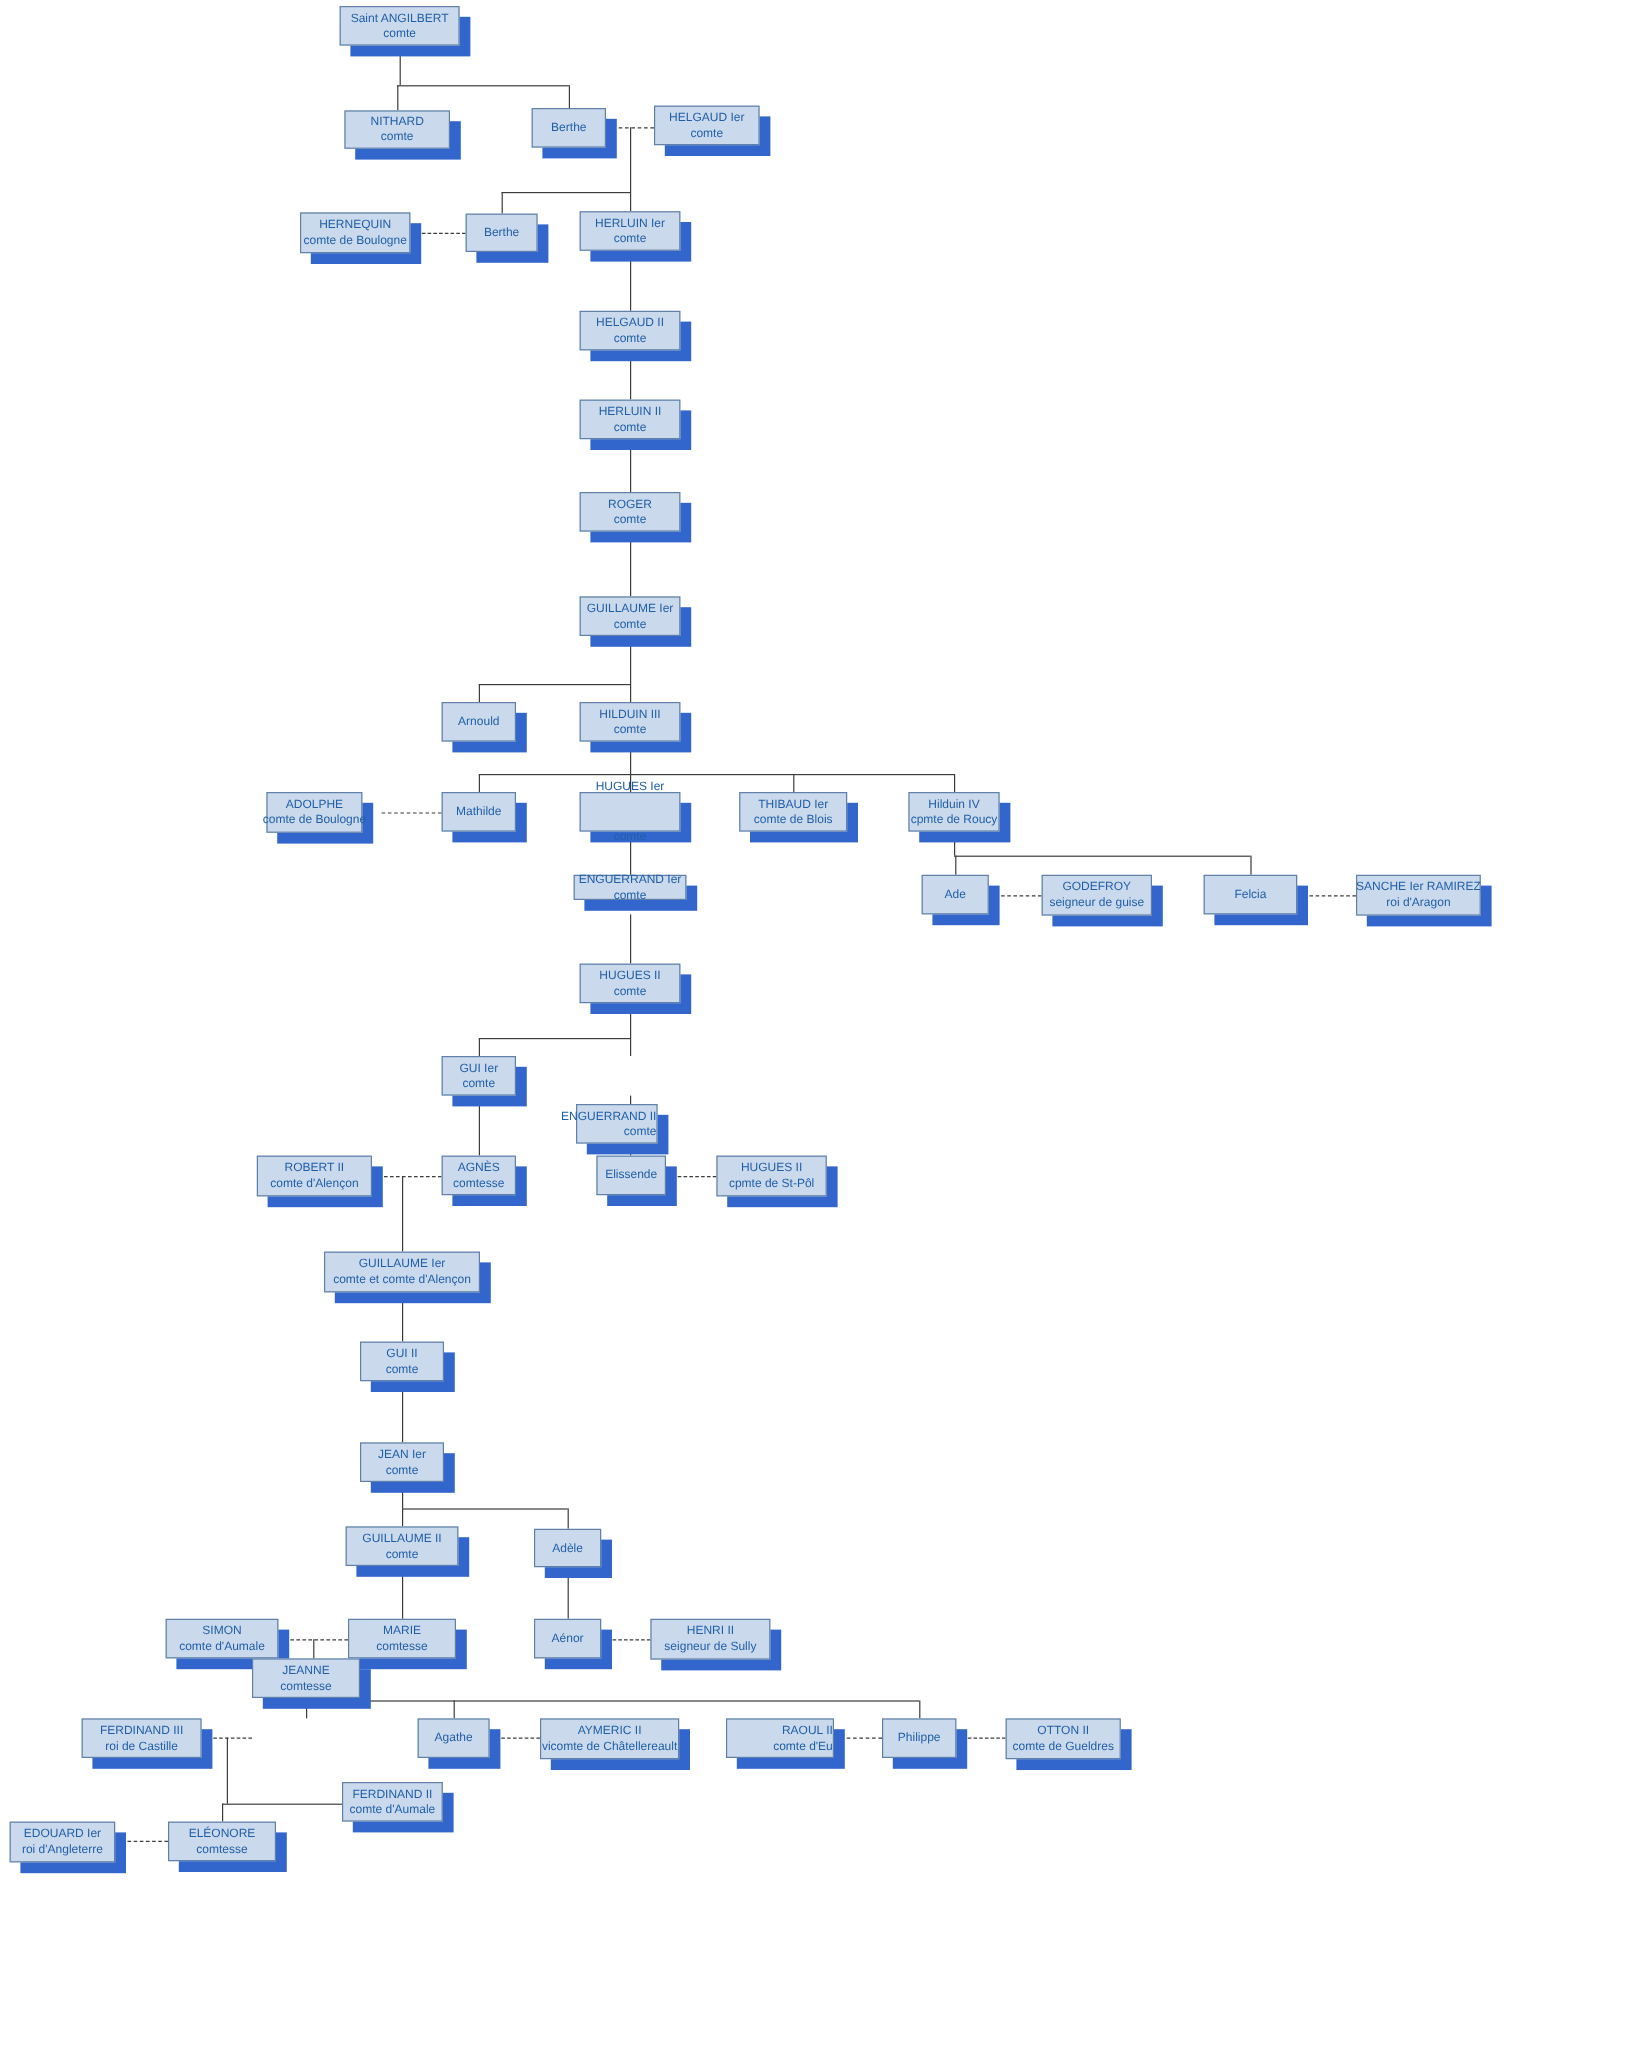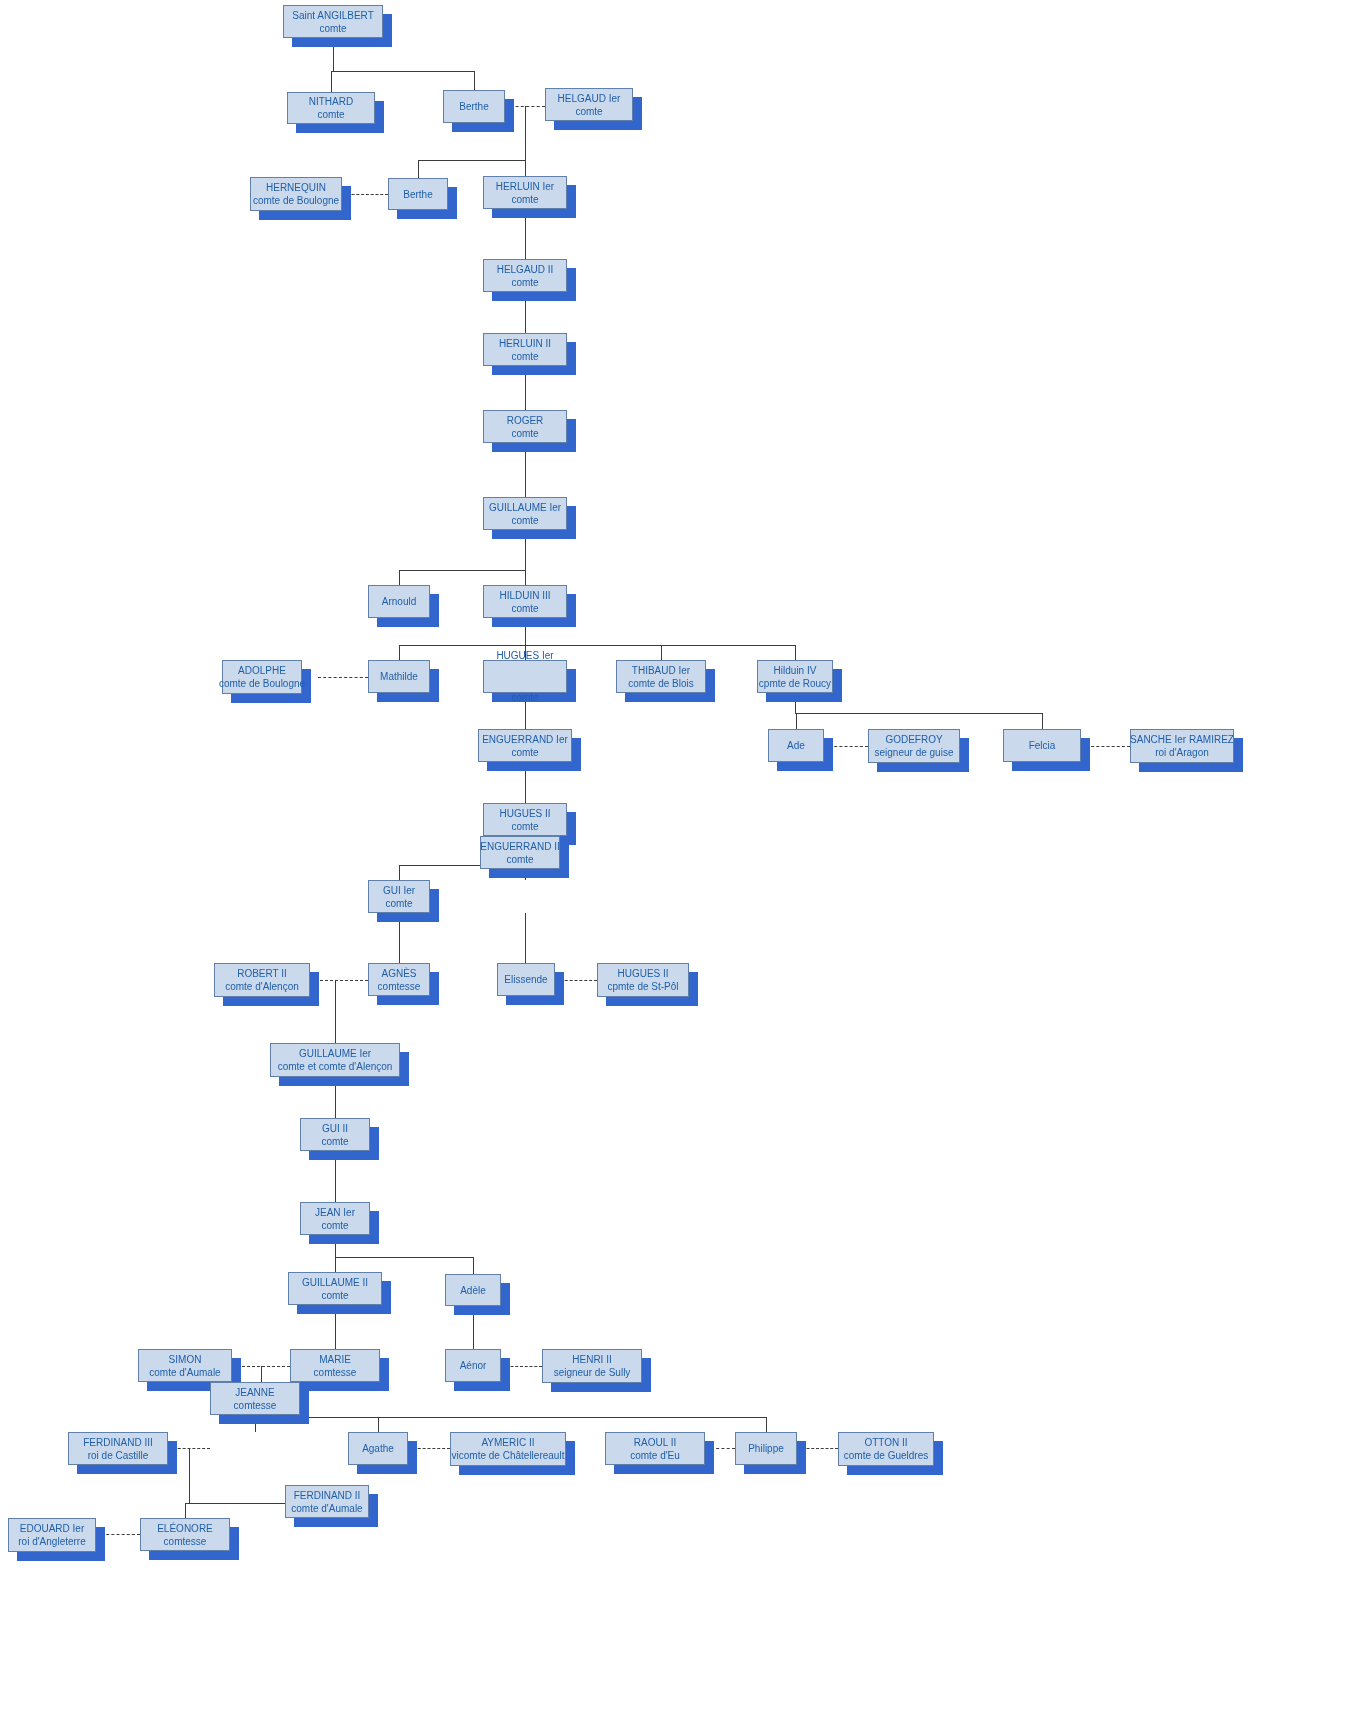--- a/index.html
+++ b/index.html
@@ -169,21 +169,21 @@
         <div class="node-text">comte</div>
       </div>
       <div class="node" style="left: 616px; top: 660px; width: 90px; height: 33px;">
         <div class="node-text">THIBAUD Ier</div>
         <div class="node-text">comte de Blois</div>
       </div>
       <div class="node" style="left: 757px; top: 660px; width: 76px; height: 33px;">
         <div class="node-text">Hilduin IV</div>
         <div class="node-text">cpmte de Roucy</div>
       </div>
-      <div class="node" style="left: 478px; top: 729px; width: 94px; height: 33px;">
+      <div class="node" style="left: 478px; top: 729px; width: 94px; height: 21px;">
         <div class="node-text">ENGUERRAND Ier</div>
         <div class="node-text">comte</div>
       </div>
       <div class="node" style="left: 768px; top: 729px; width: 56px; height: 33px;">
         <div class="node-text">Ade</div>
       </div>
       <div class="node" style="left: 868px; top: 729px; width: 92px; height: 34px;">
         <div class="node-text">GODEFROY</div>
         <div class="node-text">seigneur de guise</div>
       </div>
@@ -195,21 +195,21 @@
         <div class="node-text">roi d'Aragon</div>
       </div>
       <div class="node" style="left: 483px; top: 803px; width: 84px; height: 33px;">
         <div class="node-text">HUGUES II</div>
         <div class="node-text">comte</div>
       </div>
       <div class="node" style="left: 368px; top: 880px; width: 62px; height: 33px;">
         <div class="node-text">GUI Ier</div>
         <div class="node-text">comte</div>
       </div>
-      <div class="node" style="left: 480px; top: 836px; width: 80px; height: 33px;">
+      <div class="node" style="left: 480px; top: 920px; width: 68px; height: 33px; align-items: flex-end;">
         <div class="node-text">ENGUERRAND II</div>
         <div class="node-text">comte</div>
       </div>
       <div class="node" style="left: 214px; top: 963px; width: 96px; height: 34px;">
         <div class="node-text">ROBERT II</div>
         <div class="node-text">comte d'Alençon</div>
       </div>
       <div class="node" style="left: 368px; top: 963px; width: 62px; height: 33px;">
         <div class="node-text">AGNÈS</div>
         <div class="node-text">comtesse</div>
@@ -263,21 +263,21 @@
         <div class="node-text">JEANNE</div>
         <div class="node-text">comtesse</div>
       </div>
       <div class="node" style="left: 348px; top: 1432px; width: 60px; height: 33px;">
         <div class="node-text">Agathe</div>
       </div>
       <div class="node" style="left: 450px; top: 1432px; width: 116px; height: 34px;">
         <div class="node-text">AYMERIC II</div>
         <div class="node-text">vicomte de Châtellereault</div>
       </div>
-      <div class="node" style="left: 605px; top: 1432px; width: 100px; height: 33px;">
+      <div class="node" style="left: 605px; top: 1432px; width: 90px; height: 33px; align-items: flex-end;">
         <div class="node-text">RAOUL II</div>
         <div class="node-text">comte d'Eu</div>
       </div>
       <div class="node" style="left: 735px; top: 1432px; width: 62px; height: 33px;">
         <div class="node-text">Philippe</div>
       </div>
       <div class="node" style="left: 838px; top: 1432px; width: 96px; height: 34px;">
         <div class="node-text">OTTON II</div>
         <div class="node-text">comte de Gueldres</div>
       </div>

